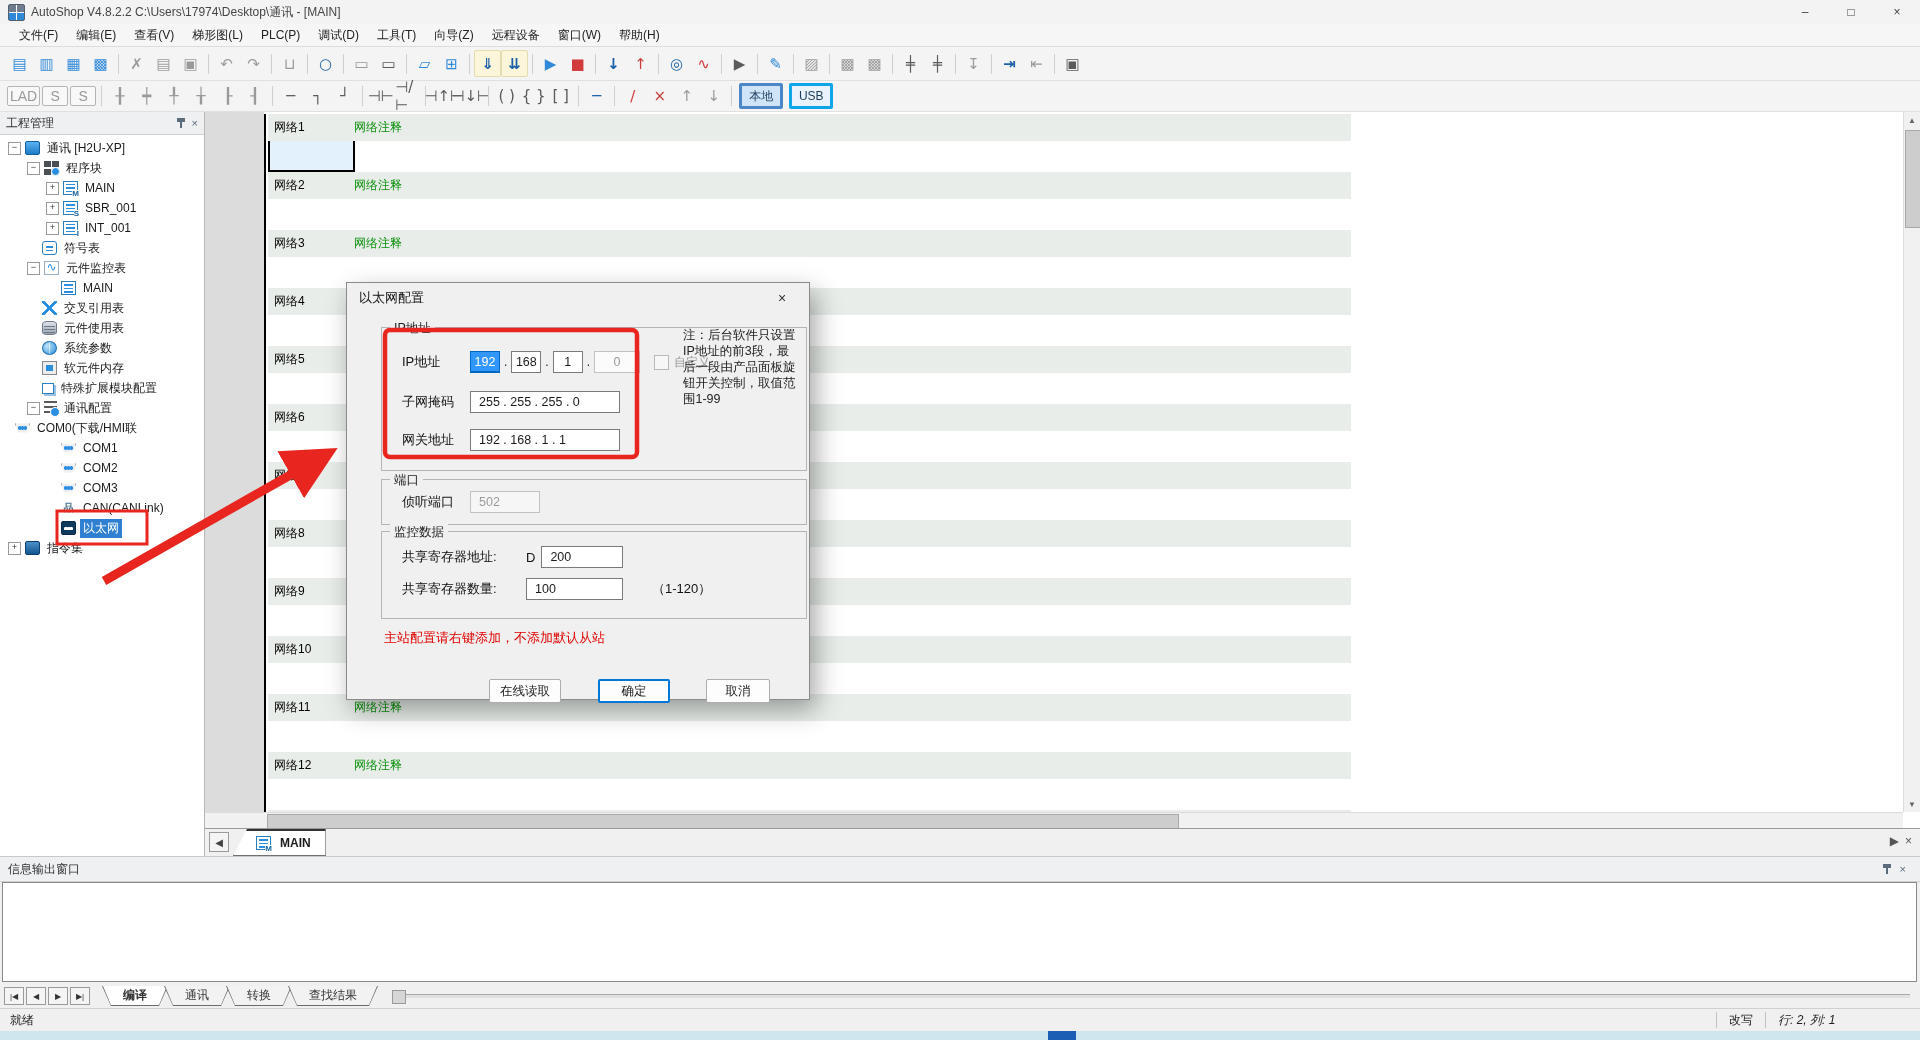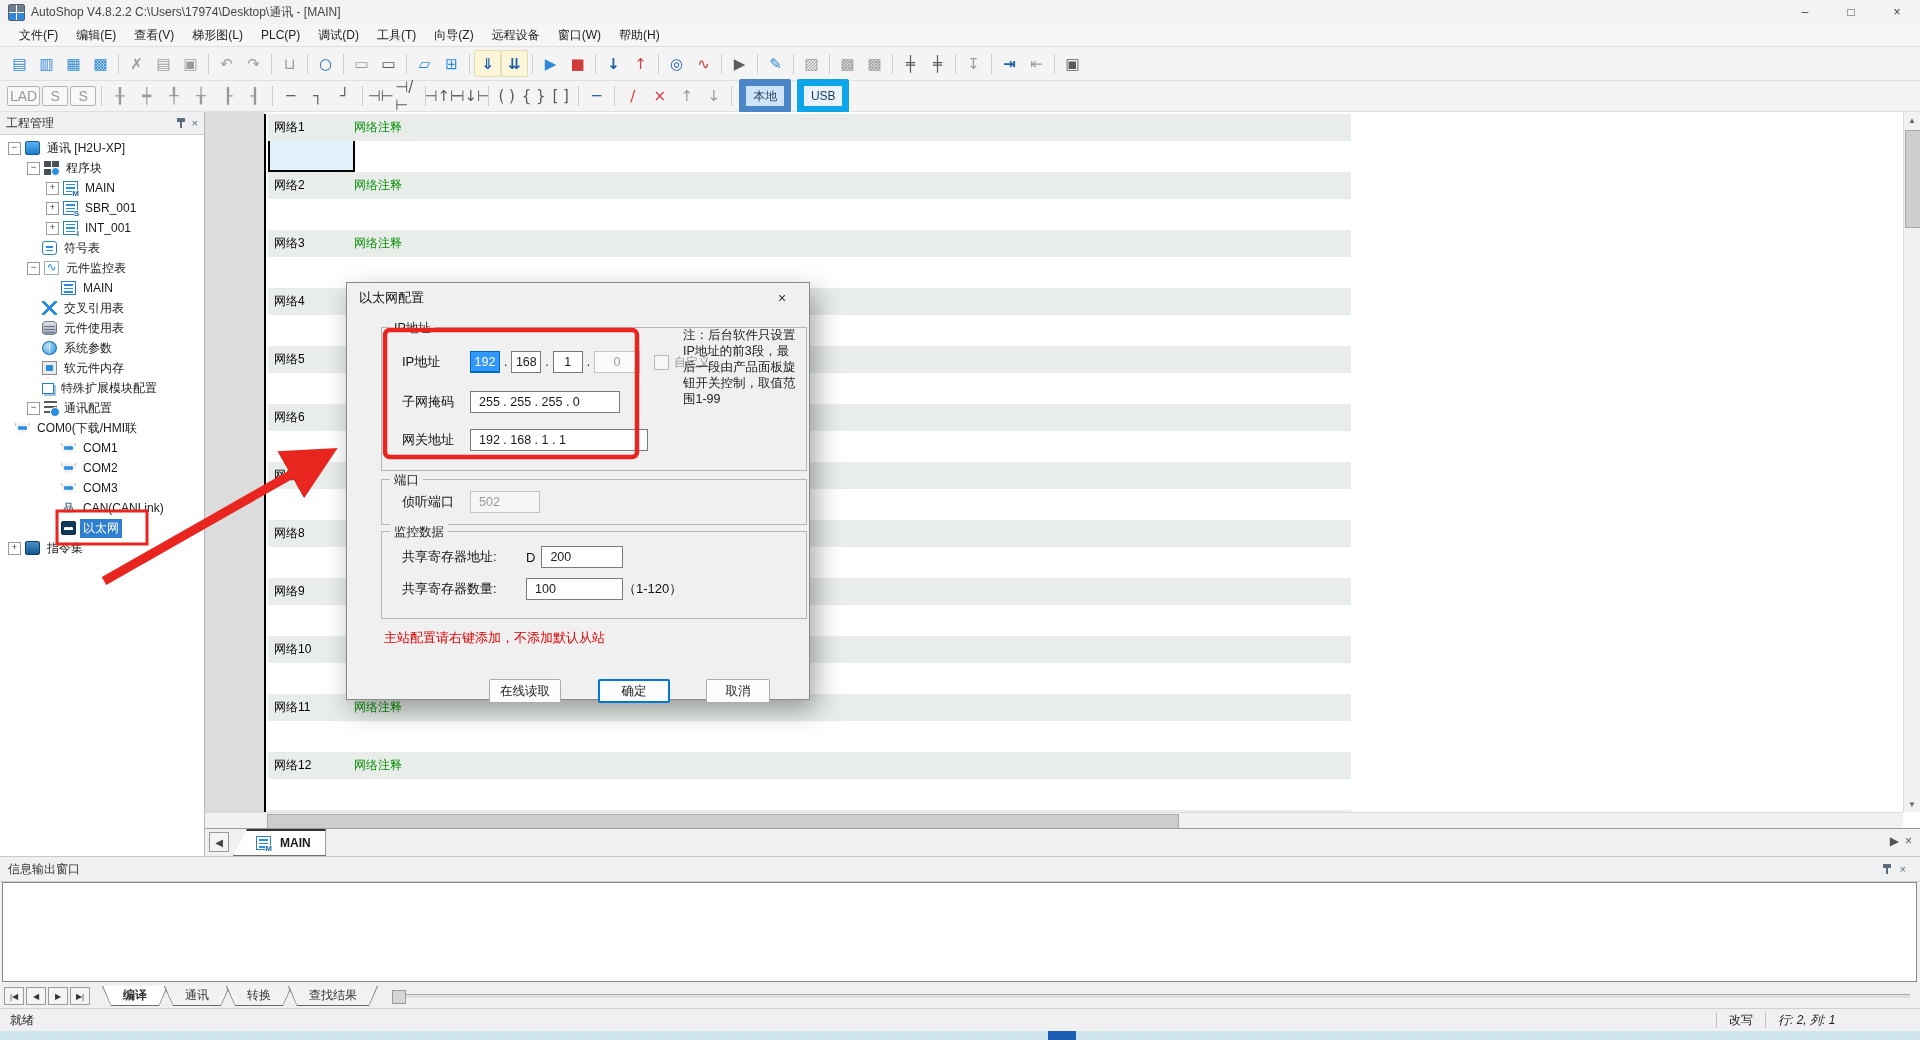--- a/index.html
+++ b/index.html
@@ -21,21 +21,21 @@
 
   
   .tb{left:0;width:1920px;background:#f4f4f4;display:flex;align-items:center;padding-left:6px;box-sizing:border-box;border-bottom:1px solid #e0e0e0;}
   .tb1{top:47px;height:34px;}
   .tb2{top:81px;height:31px;}
   .tbtn{width:25px;height:25px;display:flex;align-items:center;justify-content:center;border:1px solid transparent;border-radius:2px;font-family:"DejaVu Sans","DejaVu Sans Mono",sans-serif;font-size:15px;flex:none;}
   .tbtn.pale{background:#fbf6da;border:1px solid #e4dcae;}
   .tsep{width:1px;height:20px;background:#cfcfcf;margin:0 4px;flex:none;}
   .c-blue{color:#2f89d8;} .c-gray{color:#9a9a9a;} .c-dark{color:#5a5a5a;} .c-red{color:#d23b3b;} .c-dblue{color:#1a5fa8;font-weight:bold;}
   .tbox{min-width:20px;height:18px;border:1px solid #b5b5b5;color:#9a9a9a;background:#f8f8f8;display:flex;align-items:center;justify-content:center;font-size:14px;padding:0 2px;margin:0 1px;border-radius:2px;flex:none;}
-  .tglbtn{min-width:30px;height:20px;border:7px solid #0ea5e9;background:#eaf3fb;color:#1a3b5c;display:flex;align-items:center;justify-content:center;font-size:12px;padding:0 4px;margin:0 3px;border-radius:2px;flex:none;}
+  .tglbtn{min-width:30px;height:20px;border:3px solid #0ea5e9;background:#eaf3fb;color:#1a3b5c;display:flex;align-items:center;justify-content:center;font-size:12px;padding:0 4px;margin:0 3px;border-radius:2px;flex:none;}
   .tglbtn.on{background:#cfe4f7;border-color:#4a86c8;}
 
   
   .proj{left:0;top:112px;width:205px;height:744px;background:#fff;border-right:1px solid #b8b8b8;box-sizing:border-box;}
   .proj-hd{height:22px;background:#eef0f2;border-bottom:1px solid #d0d0d0;display:flex;align-items:center;padding:0 6px;color:#333;}
   .proj-hd .sp{margin-left:auto;display:flex;gap:8px;align-items:center;}
   .pin{width:2px;height:9px;background:#5a6b7c;position:relative;margin-right:2px;}
   .pin::before{content:"";position:absolute;top:-1px;left:-3px;width:8px;height:4px;background:#5a6b7c;}
   .xsm{color:#5a6b7c;font-size:11px;line-height:11px;}
   .tree{padding-top:3px;overflow:hidden;height:716px;}
@@ -579,21 +579,21 @@
           </span>
         <span class="cbx" style="margin-left:14px;"></span>
         <span class="graytext">自定义</span>
       </div>
       <div class="frow" style="left:20px;top:62px;height:24px;">
         <span class="flabel" style="width:68px;">子网掩码</span>
         <span class="field" style="width:150px;">255  .  255  .  255  .  0</span>
       </div>
       <div class="frow" style="left:20px;top:100px;height:24px;">
         <span class="flabel" style="width:68px;">网关地址</span>
-        <span class="field" style="width:178px;">192  .  168  .   1   .   1</span>
+        <span class="field" style="width:150px;">192  .  168  .   1   .   1</span>
       </div>
     </div>
 
     <div class="dlg-note">注：后台软件只设置IP地址的前3段，最后一段由产品面板旋钮开关控制，取值范围1-99</div>
 
     <div class="grp" style="left:34px;top:196px;width:424px;height:44px;">
       <span class="grp-legend">端口</span>
       <div class="frow" style="left:20px;top:11px;height:22px;">
         <span class="flabel" style="width:68px;">侦听端口</span>
         <span class="field dis" style="width:70px;">502</span>
@@ -603,21 +603,21 @@
     <div class="grp" style="left:34px;top:248px;width:424px;height:86px;">
       <span class="grp-legend">监控数据</span>
       <div class="frow" style="left:20px;top:14px;height:22px;">
         <span class="flabel" style="width:118px;">共享寄存器地址:</span>
         <span class="flabel" style="padding:0 6px 0 6px;">D</span>
         <span class="field" style="width:82px;">200</span>
       </div>
       <div class="frow" style="left:20px;top:46px;height:22px;">
         <span class="flabel" style="width:118px;">共享寄存器数量:</span>
         <span class="field" style="width:97px;margin-left:6px;">100</span>
-        <span class="flabel" style="margin-left:0;">（1-120）</span>
+        <span class="flabel" style="margin-left:29px;">（1-120）</span>
       </div>
     </div>
 
     <div class="dlg-warn">主站配置请右键添加，不添加默认从站</div>
 
     <span class="dbtn" style="left:142px;top:368px;width:72px;">在线读取</span>
     <span class="dbtn def" style="left:251px;top:368px;width:72px;">确定</span>
     <span class="dbtn" style="left:359px;top:368px;width:64px;">取消</span>
   </div>
 

